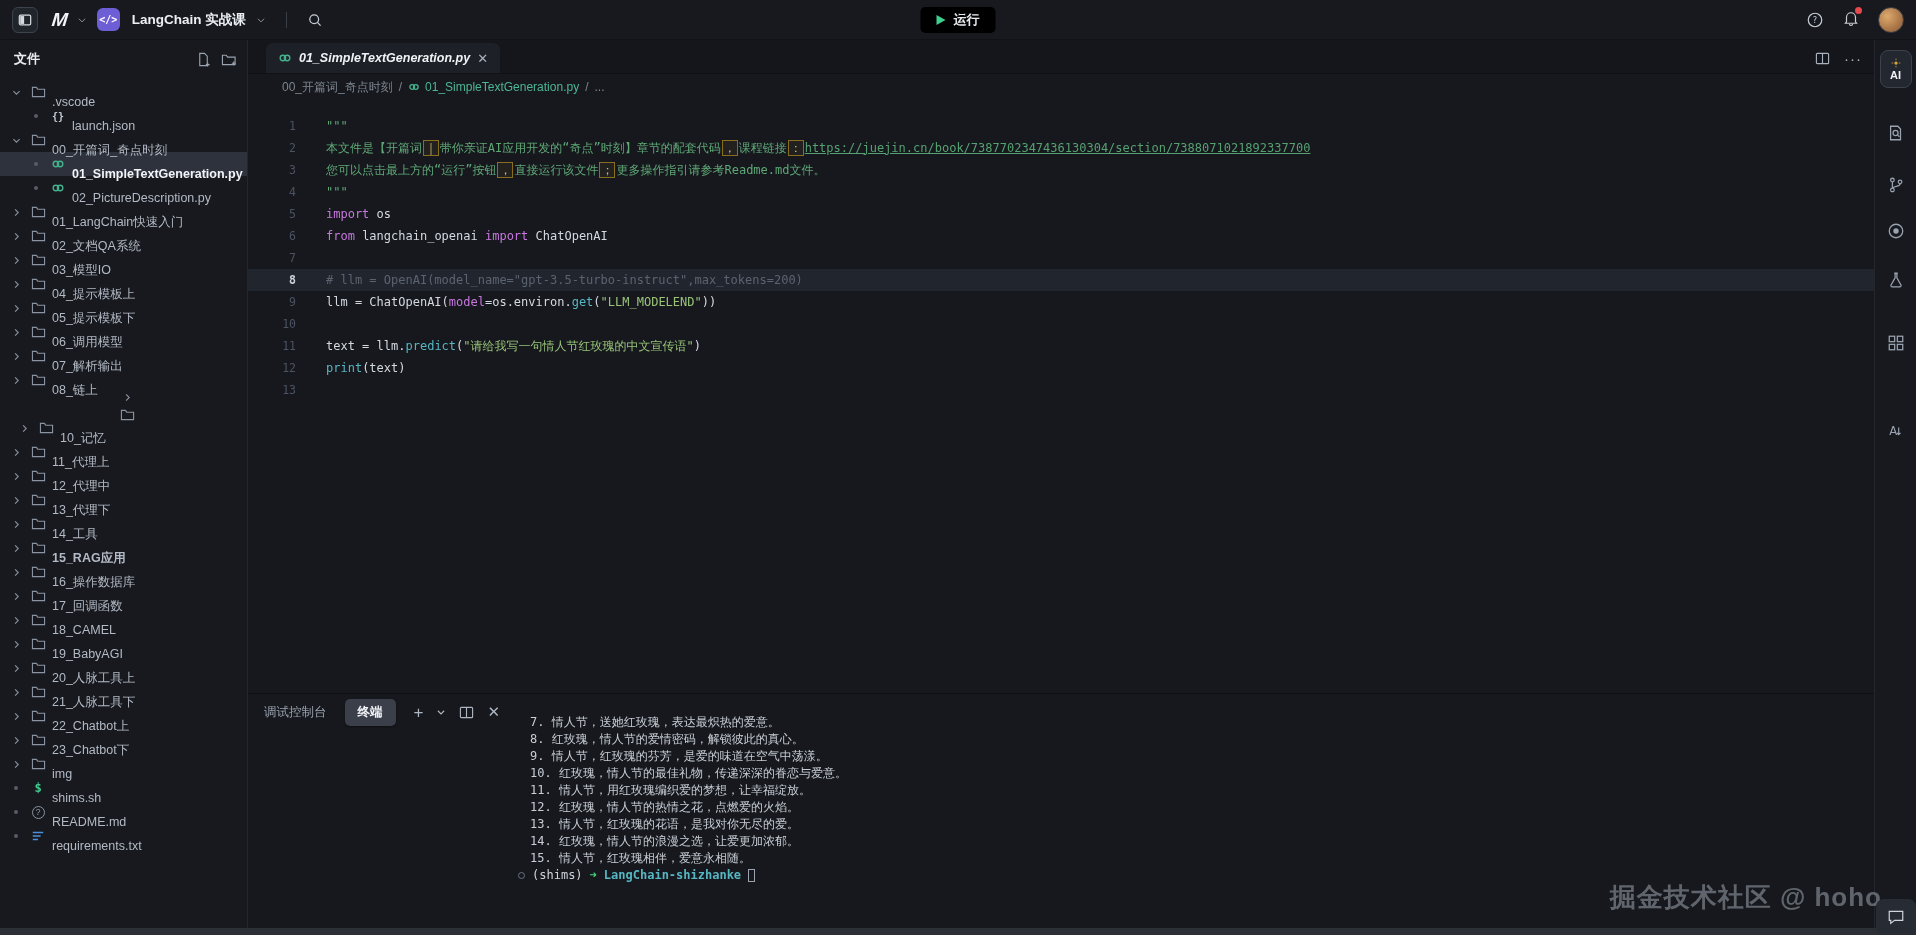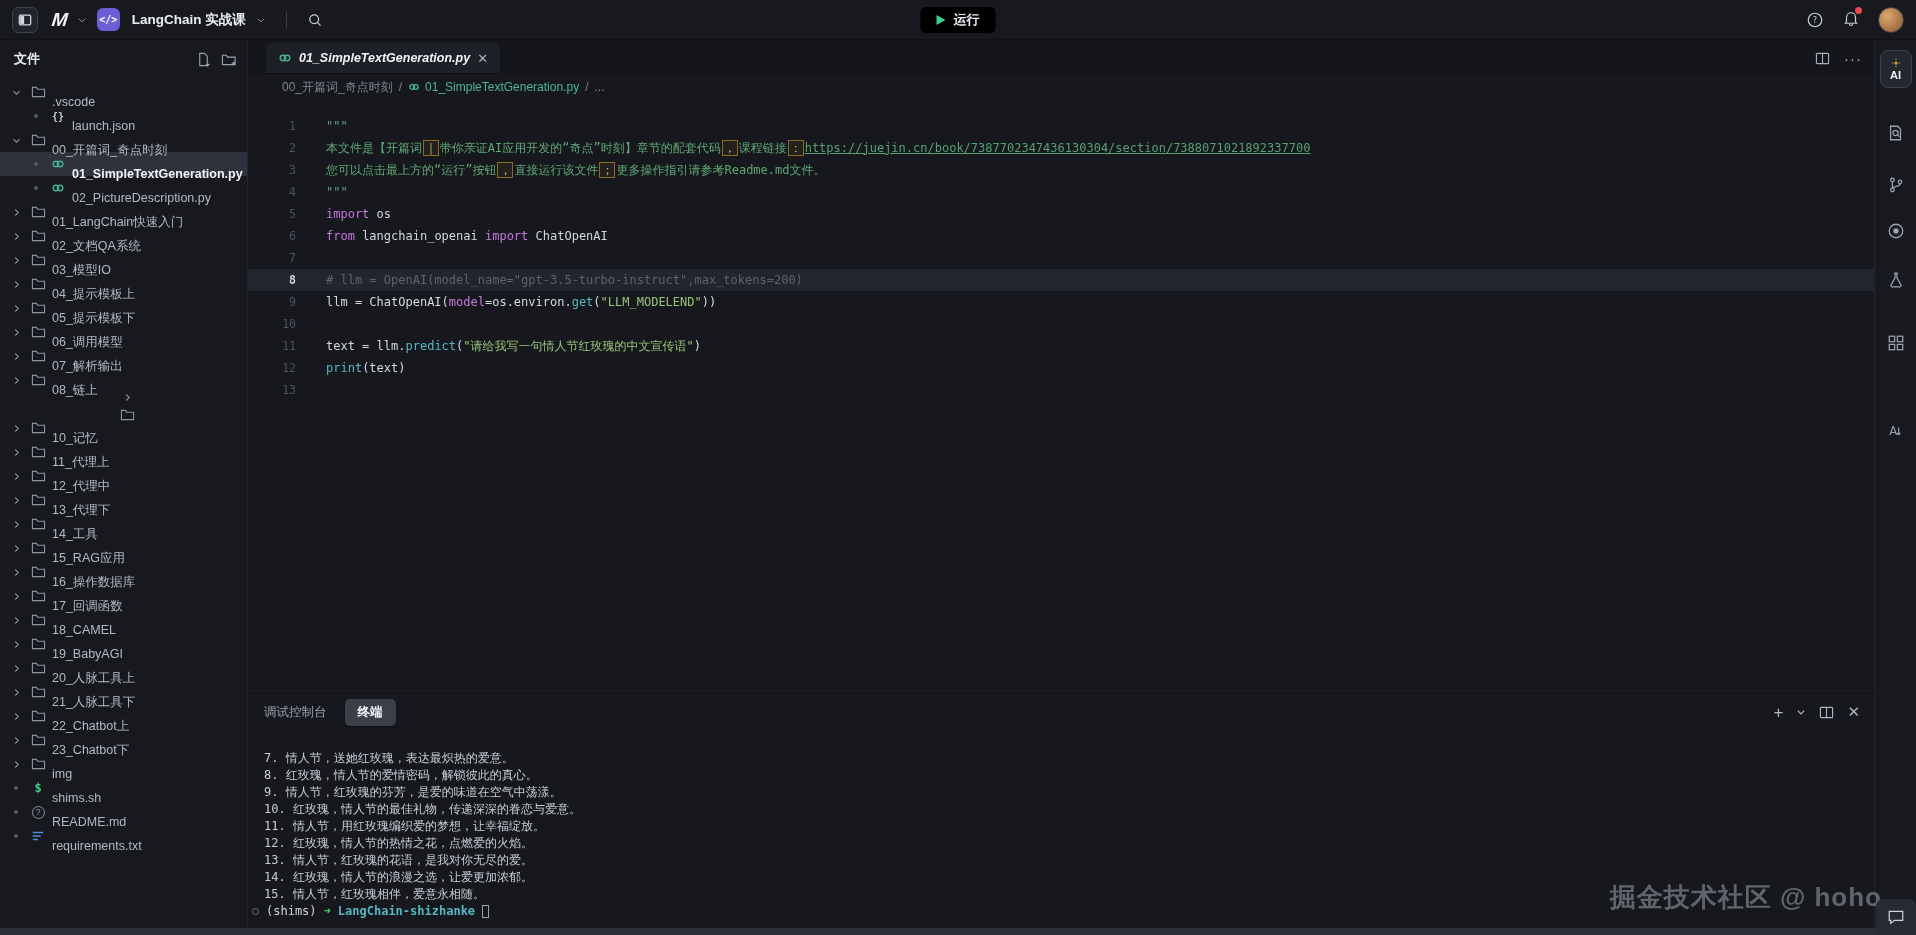--- a/index.html
+++ b/index.html
@@ -91,21 +91,21 @@
   .seg-doc { color:#5fa876; }
   .seg-link { color:#56a172; text-decoration:underline; }
   .seg-box { color:#d7ba6a; border:1px solid #8a6e1f; background:rgba(230,190,70,0.06); padding:0 1px; margin:0 1px; }
   .seg-kw { color:#c678dd; }
   .seg-id { color:#d4d9e1; }
   .seg-fn { color:#56b6c2; }
   .seg-str { color:#98c379; }
   .seg-cmt { color:#5c6370; }
 
   
-  #panel { height:242px; border-top:1px solid #0e1013; background:#16181d; display:flex; flex-direction:column; }
+  #panel { height:242px; border-top:1px solid #0e1013; background:#16181d; display:flex; }
   .panel-header { height:36px; display:flex; align-items:center; padding:0 14px 0 16px; gap:18px; }
   .ptab { font-size:12.5px; color:#9aa3b0; cursor:pointer; }
   .ptab.active { background:#3a3f4a; color:#f2f4f8; font-weight:700; border-radius:5px; padding:5px 13px; box-shadow:0 1px 2px rgba(0,0,0,.4); }
   .panel-actions { margin-left:auto; display:flex; align-items:center; gap:13px; color:#aeb6c2; }
   .pa-plus { font-size:17px; line-height:1; cursor:pointer; }
   .pa-x { font-size:15px; cursor:pointer; }
   #terminal { flex:1; font-family:"DejaVu Sans Mono",monospace; font-size:12px; color:#c8cdd6; padding:20px 0 0 16px; }
   .term-line { height:17px; line-height:17px; white-space:pre; }
   .term-prompt { height:17px; line-height:17px; display:flex; align-items:center; gap:7px; margin-left:-12px; }
   .prompt-circle { width:7px; height:7px; border-radius:50%; border:1px solid #6b7280; flex:none; }
@@ -370,21 +370,21 @@
                 <path d="M6 3.5l4.5 4.5L6 12.5" fill="none" stroke="#8a93a1" stroke-width="1.6"></path>
               </svg>
             </span>
             <span class="tree-ico">
               <svg width="15" height="14" viewBox="0 0 16 15">
                 <path d="M1.5 2.5h4.2l1.5 2h7.3v8H1.5z" fill="none" stroke="#8a93a1" stroke-width="1.2"></path>
               </svg>
             </span>
             <span class="tree-label">09_链下</span>
           </div>
-          <div class="tree-row" style="padding-left: 8px;">
+          <div class="tree-row" style="padding-left: 16px;">
             <span class="twisty">
               <svg width="11" height="11" viewBox="0 0 16 16" style="transition:none">
                 <path d="M6 3.5l4.5 4.5L6 12.5" fill="none" stroke="#8a93a1" stroke-width="1.6"></path>
               </svg>
             </span>
             <span class="tree-ico">
               <svg width="15" height="14" viewBox="0 0 16 15">
                 <path d="M1.5 2.5h4.2l1.5 2h7.3v8H1.5z" fill="none" stroke="#8a93a1" stroke-width="1.2"></path>
               </svg>
             </span>
@@ -435,21 +435,21 @@
                 <path d="M6 3.5l4.5 4.5L6 12.5" fill="none" stroke="#8a93a1" stroke-width="1.6"></path>
               </svg>
             </span>
             <span class="tree-ico">
               <svg width="15" height="14" viewBox="0 0 16 15">
                 <path d="M1.5 2.5h4.2l1.5 2h7.3v8H1.5z" fill="none" stroke="#8a93a1" stroke-width="1.2"></path>
               </svg>
             </span>
             <span class="tree-label">14_工具</span>
           </div>
-          <div class="tree-row" style="padding-left: 8px;">
+          <div class="tree-row" style="padding-left: 8px; font-weight: bold;">
             <span class="twisty">
               <svg width="11" height="11" viewBox="0 0 16 16" style="transition:none">
                 <path d="M6 3.5l4.5 4.5L6 12.5" fill="none" stroke="#8a93a1" stroke-width="1.6"></path>
               </svg>
             </span>
             <span class="tree-ico">
               <svg width="15" height="14" viewBox="0 0 16 15">
                 <path d="M1.5 2.5h4.2l1.5 2h7.3v8H1.5z" fill="none" stroke="#8a93a1" stroke-width="1.2"></path>
               </svg>
             </span>

